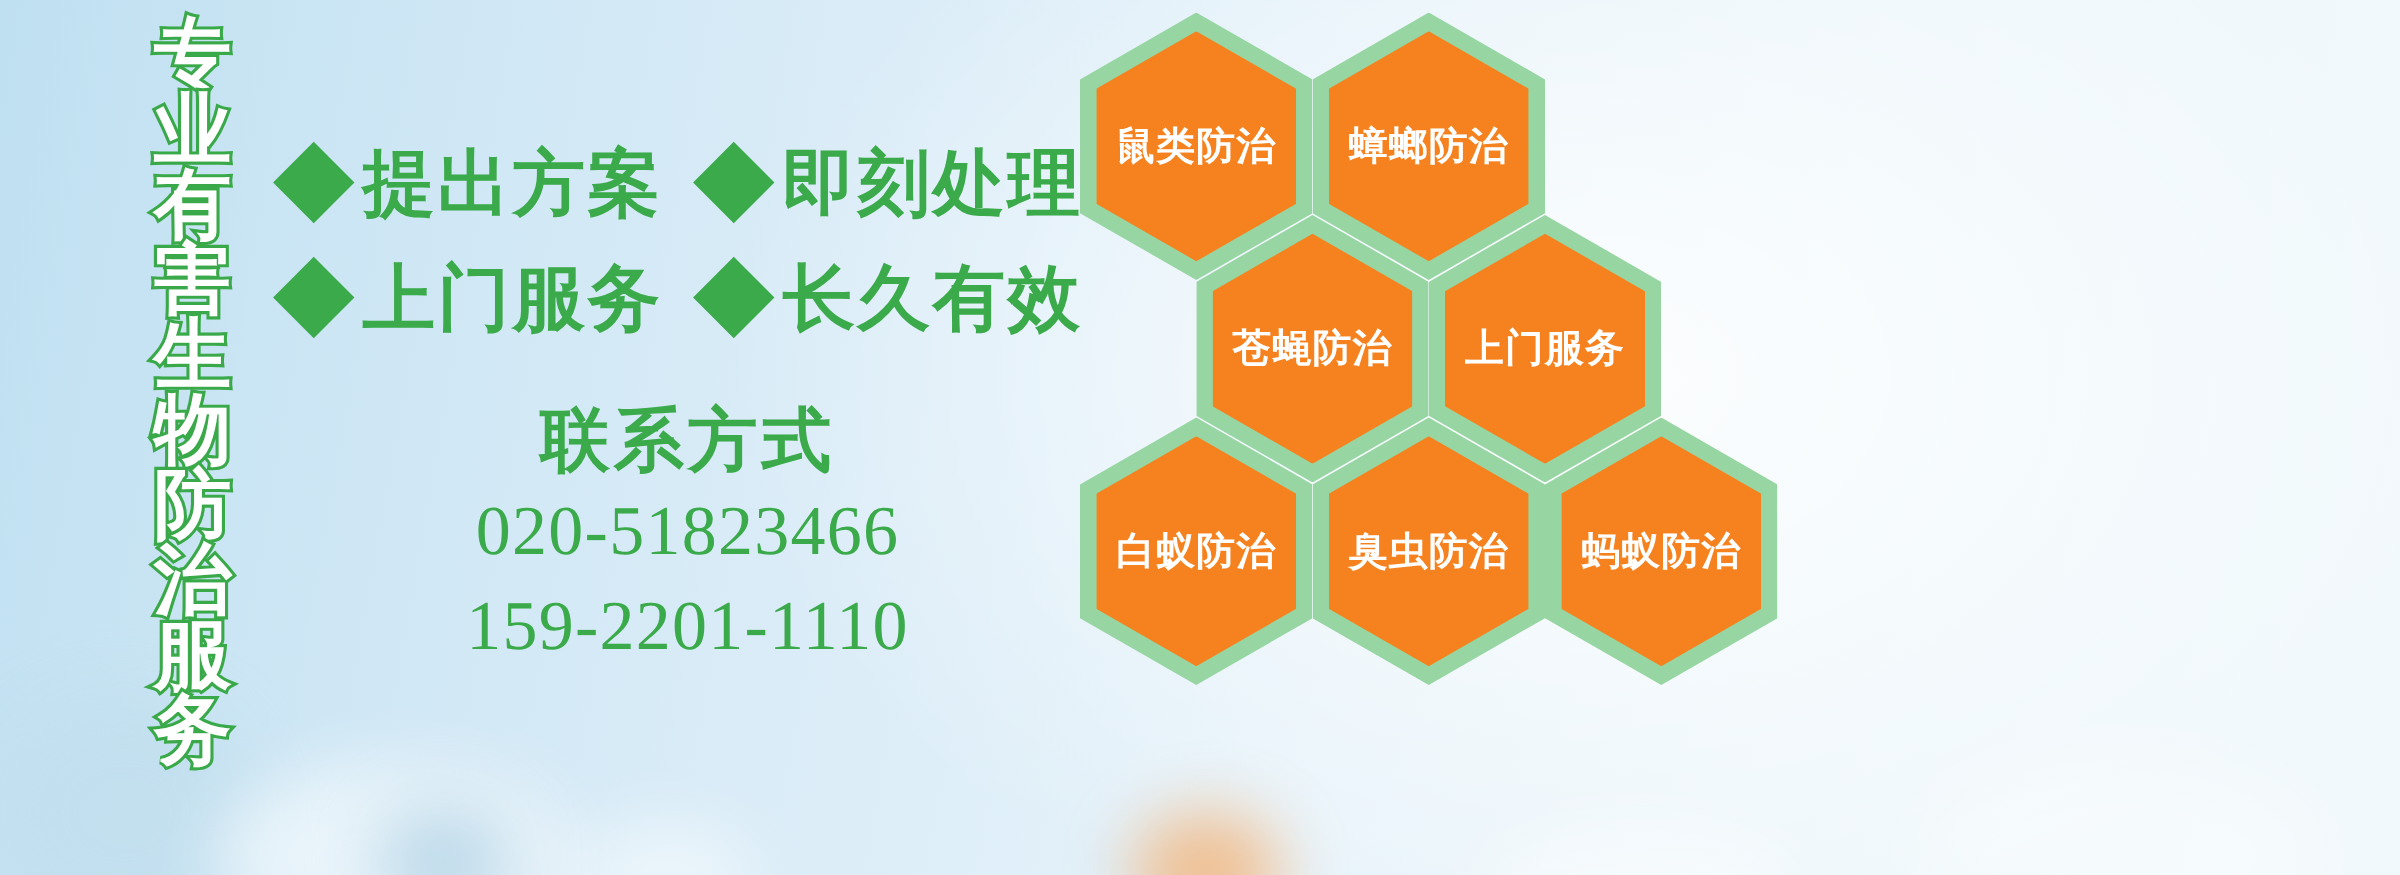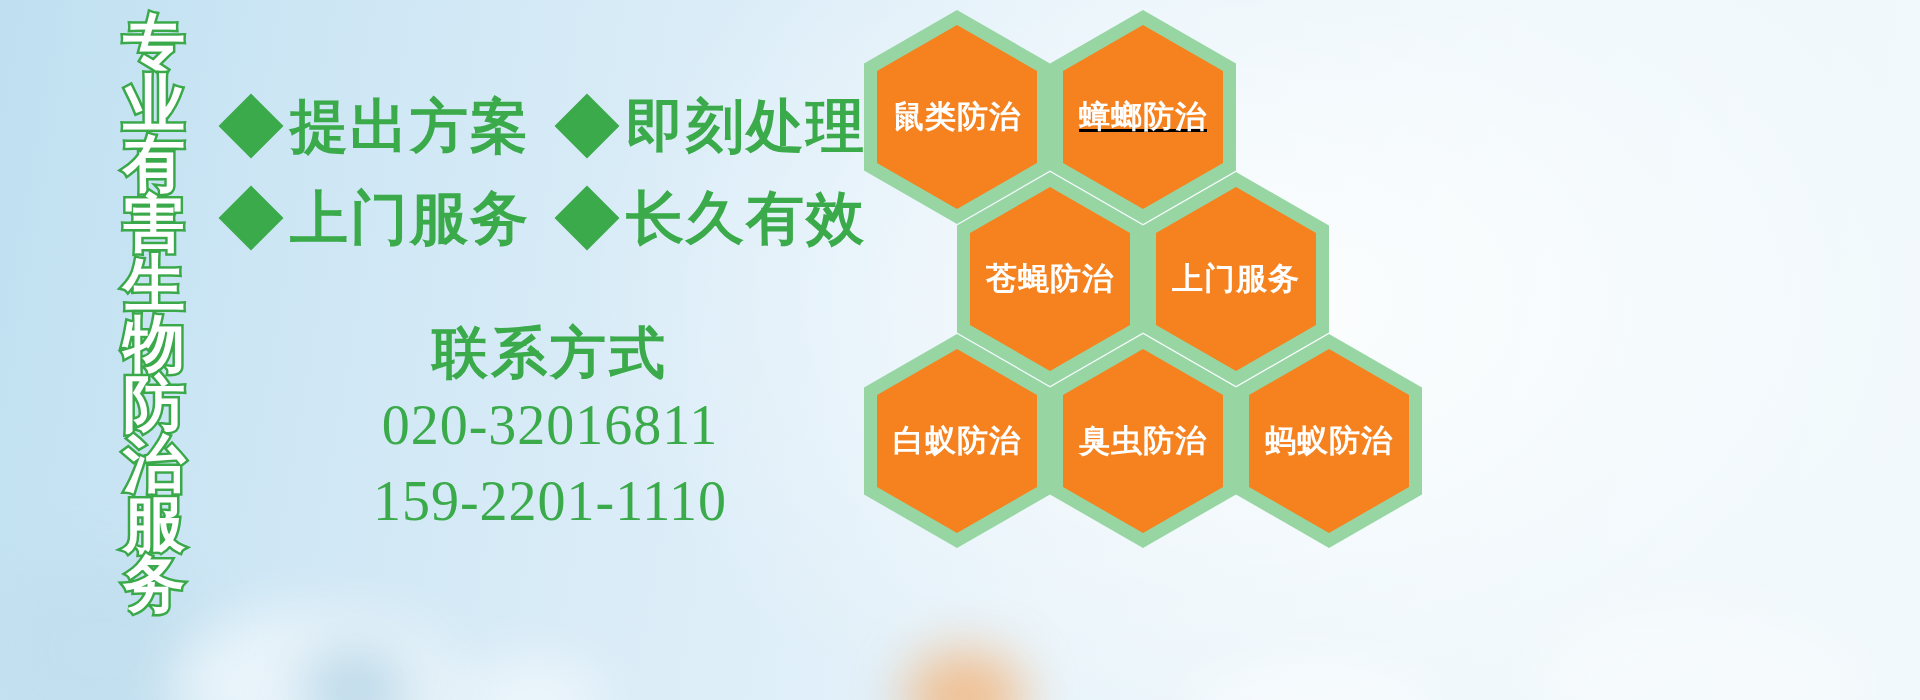--- a/index.html
+++ b/index.html
@@ -35,21 +35,21 @@
   #vertical-slogan .vchar{
     font-size:62px;line-height:60px;font-weight:bold;
     color:#ffffff;
     -webkit-text-stroke:5px #3aa94a;
     paint-order:stroke fill;
     text-shadow:0 0 1px #3aa94a;
     letter-spacing:0;
   }
 
   
-  #features{position:absolute;left:228px;top:80px;width:640px;z-index:5;}
+  #features{position:absolute;left:228px;top:100px;width:640px;z-index:5;}
   .feat-row{display:flex;align-items:center;height:92px;}
   .feat-item{display:flex;align-items:center;}
   .diamond{
     width:46px;height:46px;background:#3aaa4a;
     transform:rotate(45deg);
     margin-right:16px;flex:0 0 auto;
   }
   .feat-label{
     font-size:58px;font-weight:bold;color:#3aaa4a;letter-spacing:2px;
     white-space:nowrap;line-height:1;
@@ -132,33 +132,33 @@
       <span class="feat-gap"></span>
       <div class="feat-item">
         <span class="diamond"></span>
         <span class="feat-label">长久有效</span>
       </div>
     </div>
   </div>
 
   <div id="contact">
     <div class="c-title">联系方式</div>
-    <div class="c-phone">020-32016811</div>
+    <div class="c-phone">020-51823466</div>
     <div class="c-phone">159-2201-1110</div>
   </div>
 
   <div id="honeycomb">
 
     <div class="hex" style="left:6px;  top:10px;">
       <span class="hex-outer"></span>
       <span class="hex-inner"></span>
       <span class="hex-label">鼠类防治</span>
     </div>
 
-    <div class="hex" style="left:192px;top:10px;text-decoration:underline;">
+    <div class="hex" style="left:192px;top:10px;">
       <span class="hex-outer"></span>
       <span class="hex-inner"></span>
       <span class="hex-label">蟑螂防治</span>
     </div>
 
 
     <div class="hex" style="left:99px; top:172px;">
       <span class="hex-outer"></span>
       <span class="hex-inner"></span>
       <span class="hex-label">苍蝇防治</span>

